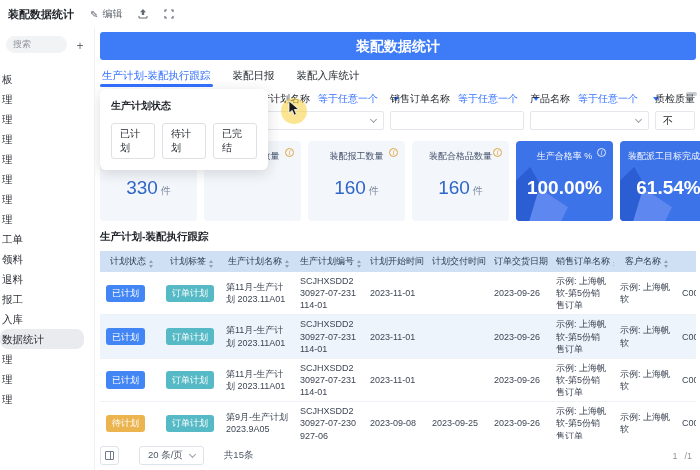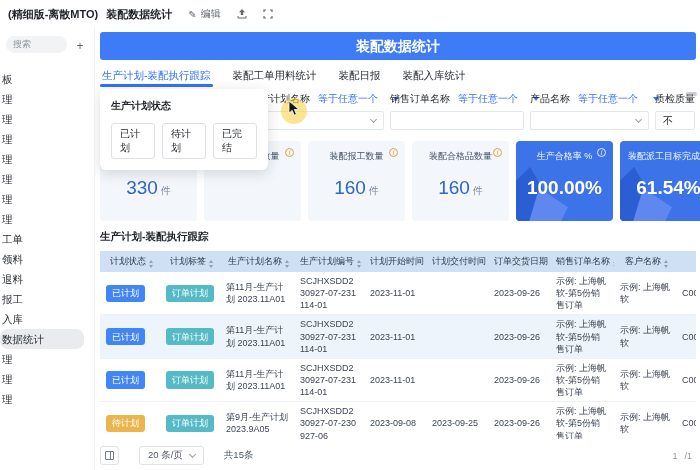--- a/index.html
+++ b/index.html
@@ -107,21 +107,20 @@
     border:1px solid #707a88; border-radius:1px; }
   .colbtn::after { content:""; position:absolute; left:9px; top:4px; bottom:4px; width:1px; background:#707a88; }
   .sizebox { height:19px; border:1px solid #dfe2e8; border-radius:3px; display:flex; align-items:center;
     gap:7px; padding:0 8px; background:#fff; }
   .pageind { margin-left:auto; color:#8f959e; display:flex; gap:7px; font-size:9px; }
 </style>
 </head>
 <body>
 
 <div class="topbar">
-  <div class="workspace">(精细版-离散MTO)</div>
   <div class="doc-title">装配数据统计</div>
   <div class="tool">
     <span>✎</span>
     <span>编辑</span>
   </div>
   <div class="tool">
     <span>
       <svg width="10" height="10" viewBox="0 0 10 10">
           <path d="M5 0 L8 3.2 H6.2 V6 H3.8 V3.2 H2 Z" fill="#646a73"></path>
           <path d="M1 7 V9 H9 V7" stroke="#646a73" stroke-width="1" fill="none"></path>
@@ -165,21 +164,20 @@
     </div>
   </div>
 
   <div class="main">
     <div class="banner">
       <span>装配数据统计</span>
     </div>
 
     <div class="tabs">
       <div class="tab active">生产计划-装配执行跟踪</div>
-      <div class="tab">装配工单用料统计</div>
       <div class="tab">装配日报</div>
       <div class="tab">装配入库统计</div>
     </div>
 
     <div class="hthumb"></div>
 
     <div class="filter-area">
       <div class="fspacer"></div>
 
       <div class="fgroup g2">

